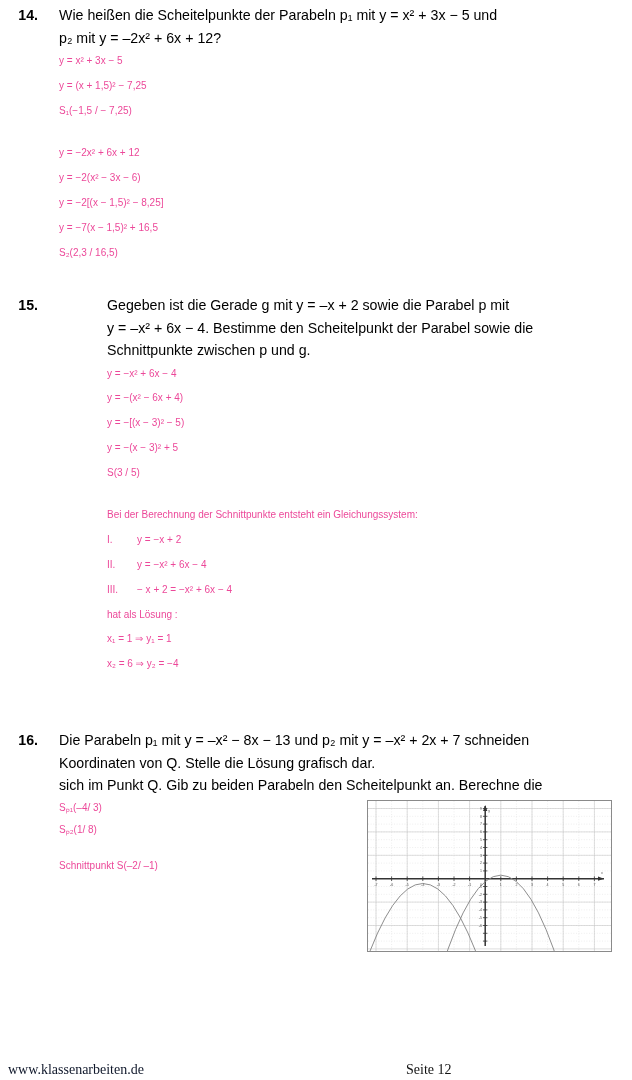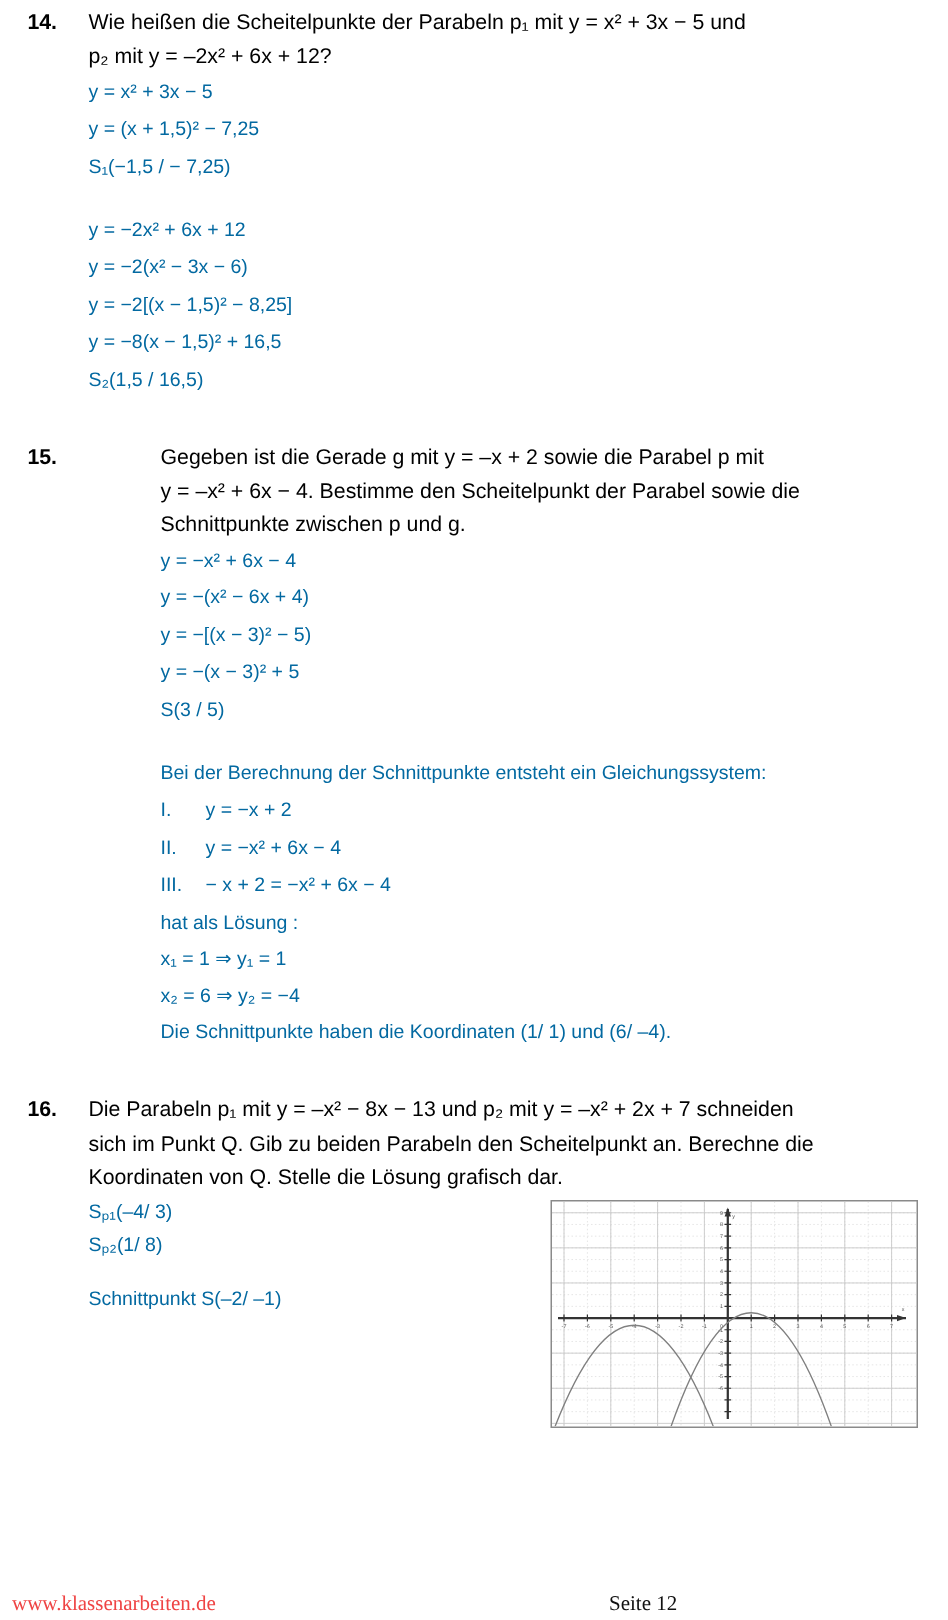--- a/index.html
+++ b/index.html
@@ -44,23 +44,23 @@
     margin-left: 59px;
     margin-right: 6px;
   }
   .q-line {
     font-size: 14.2px;
     line-height: 22.5px;
     color: #000;
     white-space: nowrap;
   }
   .a-line {
-    font-size: 13px;
+    font-size: 10px;
     line-height: 24.8px;
-    color: #0369a1;
+    color: #ec4899;
     white-space: nowrap;
   }
   .a-line.tight {
     line-height: 22px;
   }
   .a-spacer {
     height: 18px;
   }
   .a-spacer-sm {
     height: 14px;
@@ -93,21 +93,21 @@
     top: 1062px;
     width: 632px;
     height: 20px;
   }
   .footer-left {
     position: absolute;
     left: 8px;
     top: 0;
     font-family: "Liberation Serif", serif;
     font-size: 14px;
-    color: #ef4444;
+    color: #0f172a;
   }
   .footer-right {
     position: absolute;
     left: 406px;
     top: 0;
     font-family: "Liberation Serif", serif;
     font-size: 14px;
     color: #111;
     text-align: center;
   }
@@ -122,22 +122,22 @@
     <div class="ex-body">
       <div class="q-line">Wie heißen die Scheitelpunkte der Parabeln p₁ mit  y = x²  + 3x − 5 und</div>
       <div class="q-line">p₂ mit  y = –2x²  + 6x + 12?</div>
       <div class="a-line">y = x² + 3x − 5</div>
       <div class="a-line">y = (x + 1,5)² − 7,25</div>
       <div class="a-line">S₁(−1,5 / − 7,25)</div>
       <div class="a-spacer"></div>
       <div class="a-line">y = −2x² + 6x + 12</div>
       <div class="a-line">y = −2(x² − 3x − 6)</div>
       <div class="a-line">y = −2[(x − 1,5)² − 8,25]</div>
-      <div class="a-line">y = −8(x − 1,5)² + 16,5</div>
-      <div class="a-line">S₂(1,5 / 16,5)</div>
+      <div class="a-line">y = −7(x − 1,5)² + 16,5</div>
+      <div class="a-line">S₂(2,3 / 16,5)</div>
     </div>
   </div>
 
   <div class="exercise" style="top:294px;padding-left:48px;">
     <div class="ex-num">15.</div>
     <div class="ex-body">
       <div class="q-line">Gegeben ist die Gerade g mit  y = –x + 2 sowie die Parabel p mit</div>
       <div class="q-line">y = –x²  + 6x − 4. Bestimme den Scheitelpunkt der Parabel sowie die</div>
       <div class="q-line">Schnittpunkte zwischen p und g.</div>
       <div class="a-line">y = −x² + 6x − 4</div>
@@ -146,30 +146,29 @@
       <div class="a-line">y = −(x − 3)² + 5</div>
       <div class="a-line">S(3 / 5)</div>
       <div class="a-spacer"></div>
       <div class="a-line">Bei der Berechnung der Schnittpunkte entsteht ein Gleichungssystem:</div>
       <div class="a-line"><span class="eqlabel">I.</span><span>y = −x + 2</span></div>
       <div class="a-line"><span class="eqlabel">II.</span><span>y = −x² + 6x − 4</span></div>
       <div class="a-line"><span class="eqlabel">III.</span><span>− x + 2 = −x² + 6x − 4</span></div>
       <div class="a-line">hat als Lösung :</div>
       <div class="a-line">x₁ = 1  ⇒ y₁ = 1</div>
       <div class="a-line">x₂ = 6 ⇒ y₂ = −4</div>
-      <div class="a-line tight">Die Schnittpunkte haben die Koordinaten (1/ 1) und (6/ –4).</div>
     </div>
   </div>
 
   <div class="exercise" style="top:729px;">
     <div class="ex-num">16.</div>
     <div class="ex-body">
       <div class="q-line">Die Parabeln p₁ mit  y = –x²  − 8x − 13 und p₂ mit  y = –x²  + 2x + 7 schneiden</div>
+      <div class="q-line">Koordinaten von Q. Stelle die Lösung grafisch dar.</div>
       <div class="q-line">sich im Punkt Q. Gib zu beiden Parabeln den Scheitelpunkt an. Berechne die</div>
-      <div class="q-line">Koordinaten von Q. Stelle die Lösung grafisch dar.</div>
       <div class="a-line tight">Sₚ₁(–4/ 3)</div>
       <div class="a-line tight">Sₚ₂(1/ 8)</div>
       <div class="a-spacer-sm"></div>
       <div class="a-line tight">Schnittpunkt  S(–2/ –1)</div>
     </div>
   </div>
 
   <div class="graph-wrap">
     <svg width="243" height="150" viewBox="0 0 243 150">
       <defs>

